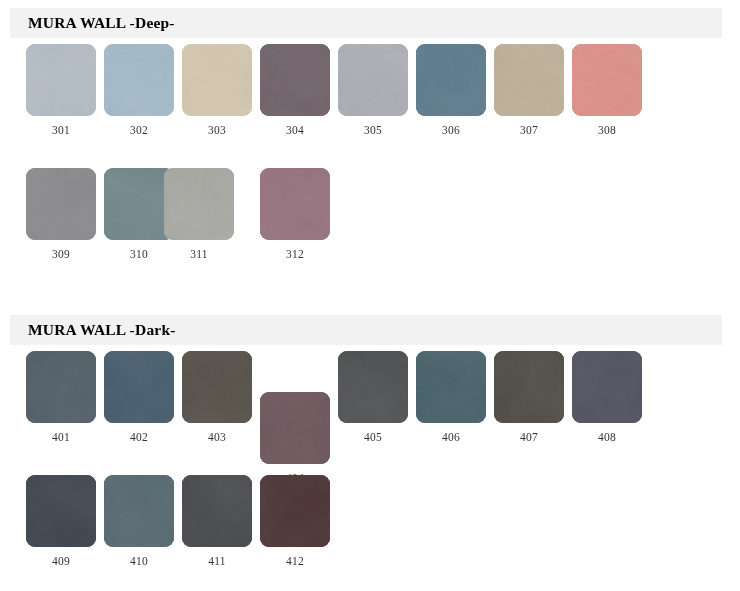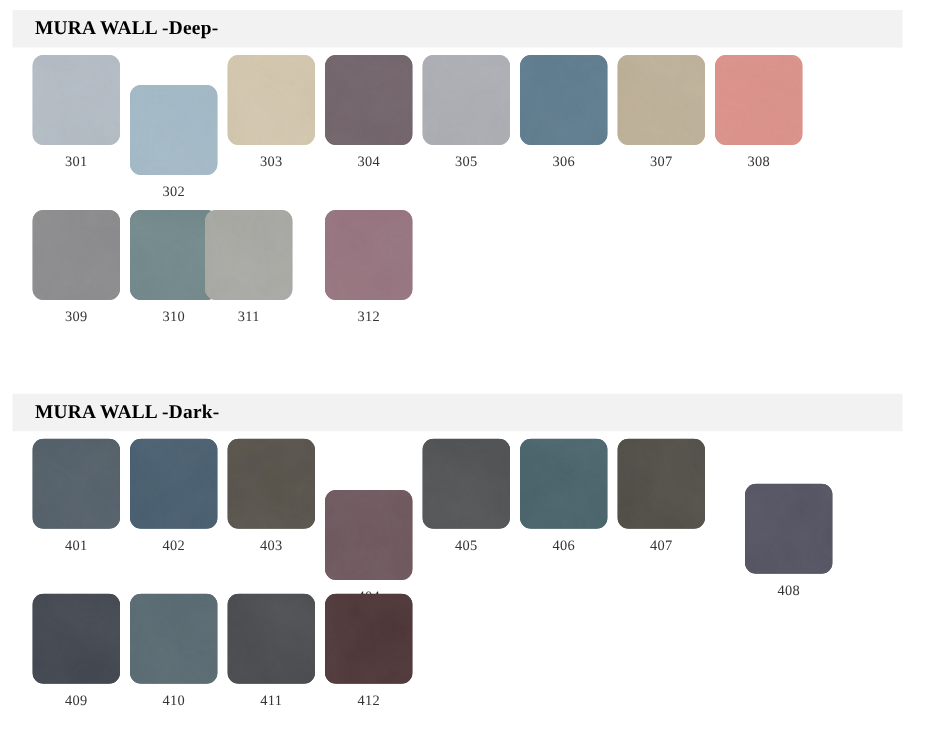--- a/index.html
+++ b/index.html
@@ -119,21 +119,21 @@
                     </feComponentTransfer>
                   </filter>
                 </defs>
                 <rect x="0" y="0" width="70" height="72" fill="#b4bdc6"></rect>
                 <rect x="0" y="0" width="70" height="72" fill="#ffffff" filter="url(#tex2-0-0-0)" opacity="0.30"></rect>
                 <rect x="0" y="0" width="70" height="72" fill="#000000" filter="url(#tex-0-0-0)" opacity="0.18"></rect>
               </svg>
             </div>
             <div class="swatch-label">301</div>
           </div>
-          <div class="swatch-cell" style="left: 104px; margin-top: 24px;">
+          <div class="swatch-cell" style="left: 104px;">
             <div class="swatch-chip" title="302" style="background: rgb(163, 186, 200);">
               <svg viewBox="0 0 70 72" preserveAspectRatio="none" aria-hidden="true">
                 <defs>
                   <filter id="tex-0-0-1" x="-20%" y="-20%" width="140%" height="140%">
                     <feTurbulence type="fractalNoise" baseFrequency="0.035 0.028" numOctaves="4" seed="16" result="noise"></feTurbulence>
                     <feColorMatrix in="noise" type="saturate" values="0" result="mono"></feColorMatrix>
                     <feComponentTransfer in="mono">
                       <feFuncA type="table" tableValues="0 0.30"></feFuncA>
                     </feComponentTransfer>
                   </filter>
@@ -598,21 +598,21 @@
                     </feComponentTransfer>
                   </filter>
                 </defs>
                 <rect x="0" y="0" width="70" height="72" fill="#4c4842"></rect>
                 <rect x="0" y="0" width="70" height="72" fill="#ffffff" filter="url(#tex2-1-0-6)" opacity="0.30"></rect>
                 <rect x="0" y="0" width="70" height="72" fill="#000000" filter="url(#tex-1-0-6)" opacity="0.18"></rect>
               </svg>
             </div>
             <div class="swatch-label">407</div>
           </div>
-          <div class="swatch-cell" style="left: 596px; margin-top: 36px;">
+          <div class="swatch-cell" style="left: 572px;">
             <div class="swatch-chip" title="408" style="background: rgb(79, 78, 94);">
               <svg viewBox="0 0 70 72" preserveAspectRatio="none" aria-hidden="true">
                 <defs>
                   <filter id="tex-1-0-7" x="-20%" y="-20%" width="140%" height="140%">
                     <feTurbulence type="fractalNoise" baseFrequency="0.035 0.028" numOctaves="4" seed="191" result="noise"></feTurbulence>
                     <feColorMatrix in="noise" type="saturate" values="0" result="mono"></feColorMatrix>
                     <feComponentTransfer in="mono">
                       <feFuncA type="table" tableValues="0 0.30"></feFuncA>
                     </feComponentTransfer>
                   </filter>

